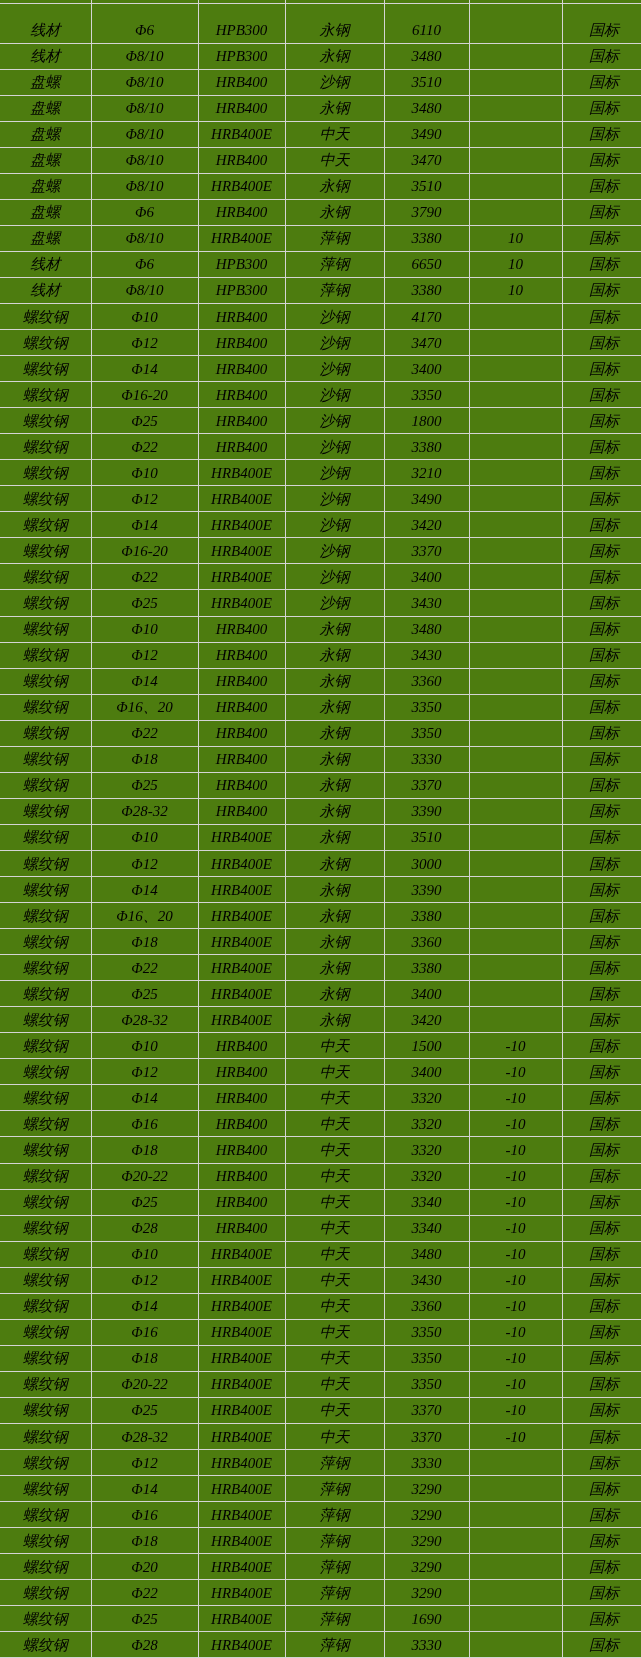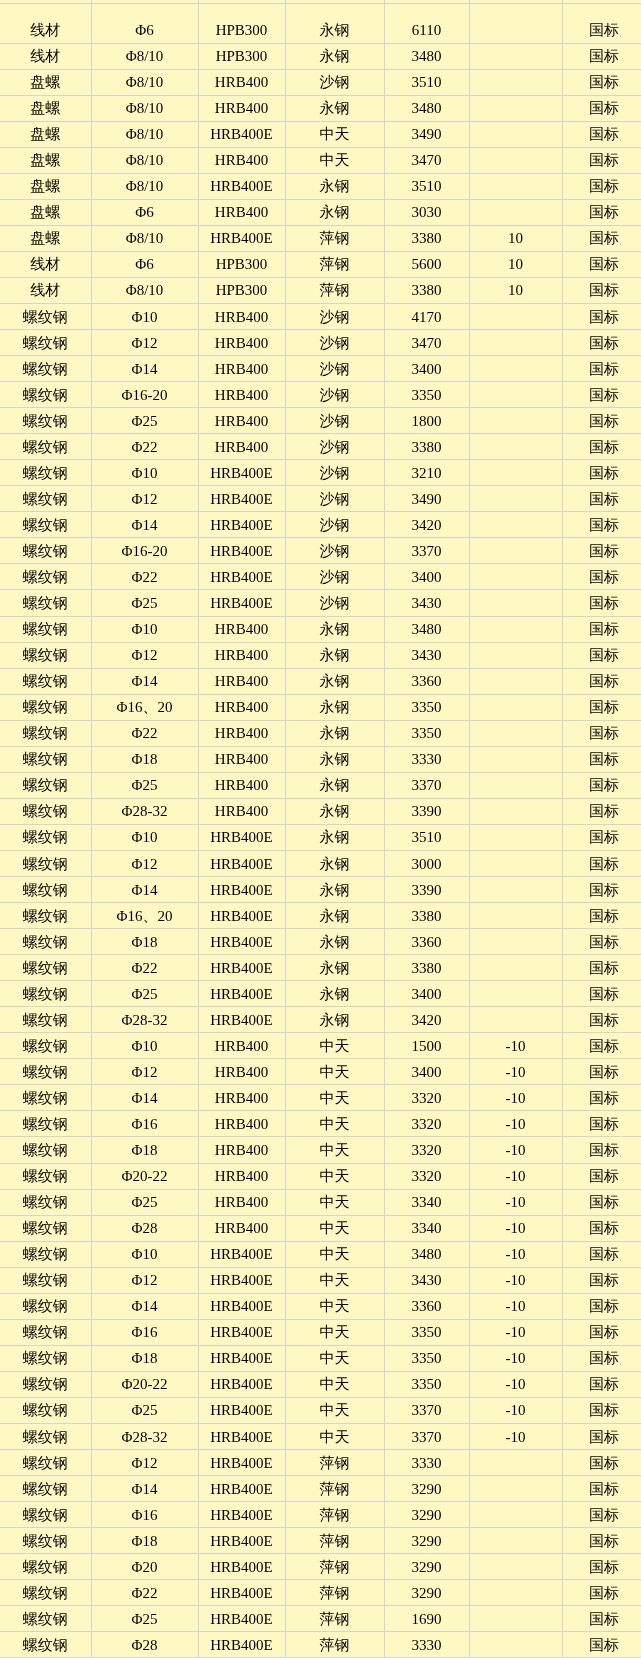--- a/index.html
+++ b/index.html
@@ -1,23 +1,24 @@
 <!DOCTYPE html>
 <html><head>
 <meta charset="utf-8">
 <style>
   html, body { margin: 0; padding: 0; background: #ffffff; }
   #stage {
     position: relative;
     width: 641px;
     height: 1658px;
     overflow: hidden;
-    background: #fef9c3;
+    background: #4d7c0f;
     font-family: "Liberation Serif", "DejaVu Serif", serif;
     color: #000000;
+    font-style: italic;
   }
   table.sheet {
     border-collapse: collapse;
     table-layout: fixed;
     width: 646px;
   }
   table.sheet td {
     border: 1px solid #d4d4d4;
     text-align: center;
     vertical-align: bottom;
@@ -123,39 +124,39 @@
           <td class="cell-mill">永钢</td>
           <td class="cell-price">3510</td>
           <td class="cell-change"></td>
           <td class="cell-standard">国标</td>
         </tr>
         <tr>
           <td class="cell-product">盘螺</td>
           <td class="cell-spec">Φ6</td>
           <td class="cell-grade">HRB400</td>
           <td class="cell-mill">永钢</td>
-          <td class="cell-price">3030</td>
+          <td class="cell-price">3790</td>
           <td class="cell-change"></td>
           <td class="cell-standard">国标</td>
         </tr>
         <tr>
           <td class="cell-product">盘螺</td>
           <td class="cell-spec">Φ8/10</td>
           <td class="cell-grade">HRB400E</td>
           <td class="cell-mill">萍钢</td>
           <td class="cell-price">3380</td>
           <td class="cell-change">10</td>
           <td class="cell-standard">国标</td>
         </tr>
         <tr>
           <td class="cell-product">线材</td>
           <td class="cell-spec">Φ6</td>
           <td class="cell-grade">HPB300</td>
           <td class="cell-mill">萍钢</td>
-          <td class="cell-price">5600</td>
+          <td class="cell-price">6650</td>
           <td class="cell-change">10</td>
           <td class="cell-standard">国标</td>
         </tr>
         <tr>
           <td class="cell-product">线材</td>
           <td class="cell-spec">Φ8/10</td>
           <td class="cell-grade">HPB300</td>
           <td class="cell-mill">萍钢</td>
           <td class="cell-price">3380</td>
           <td class="cell-change">10</td>

